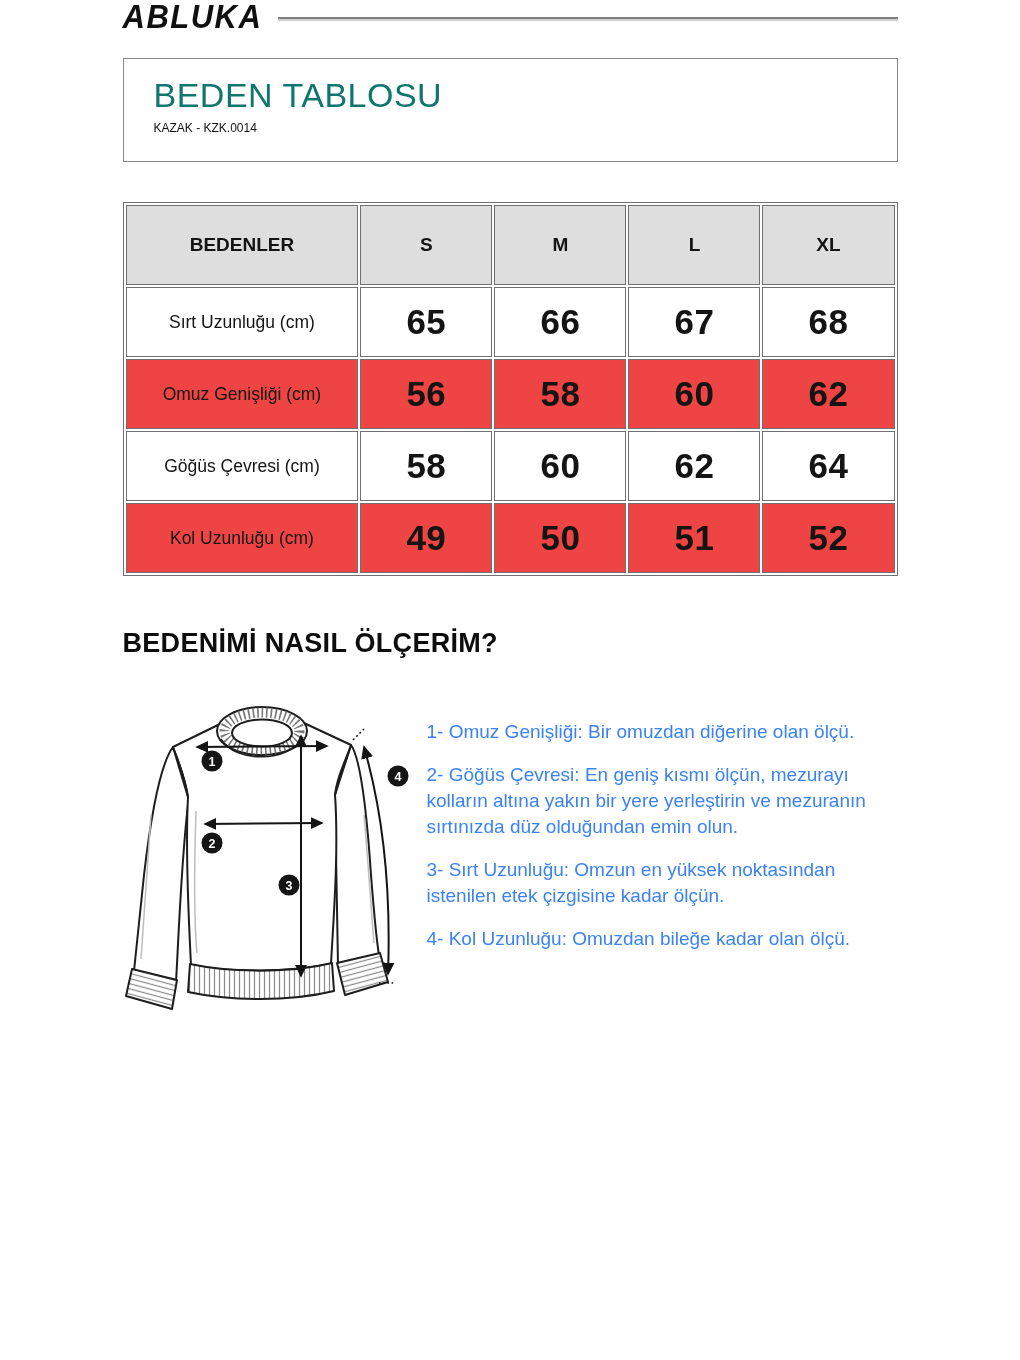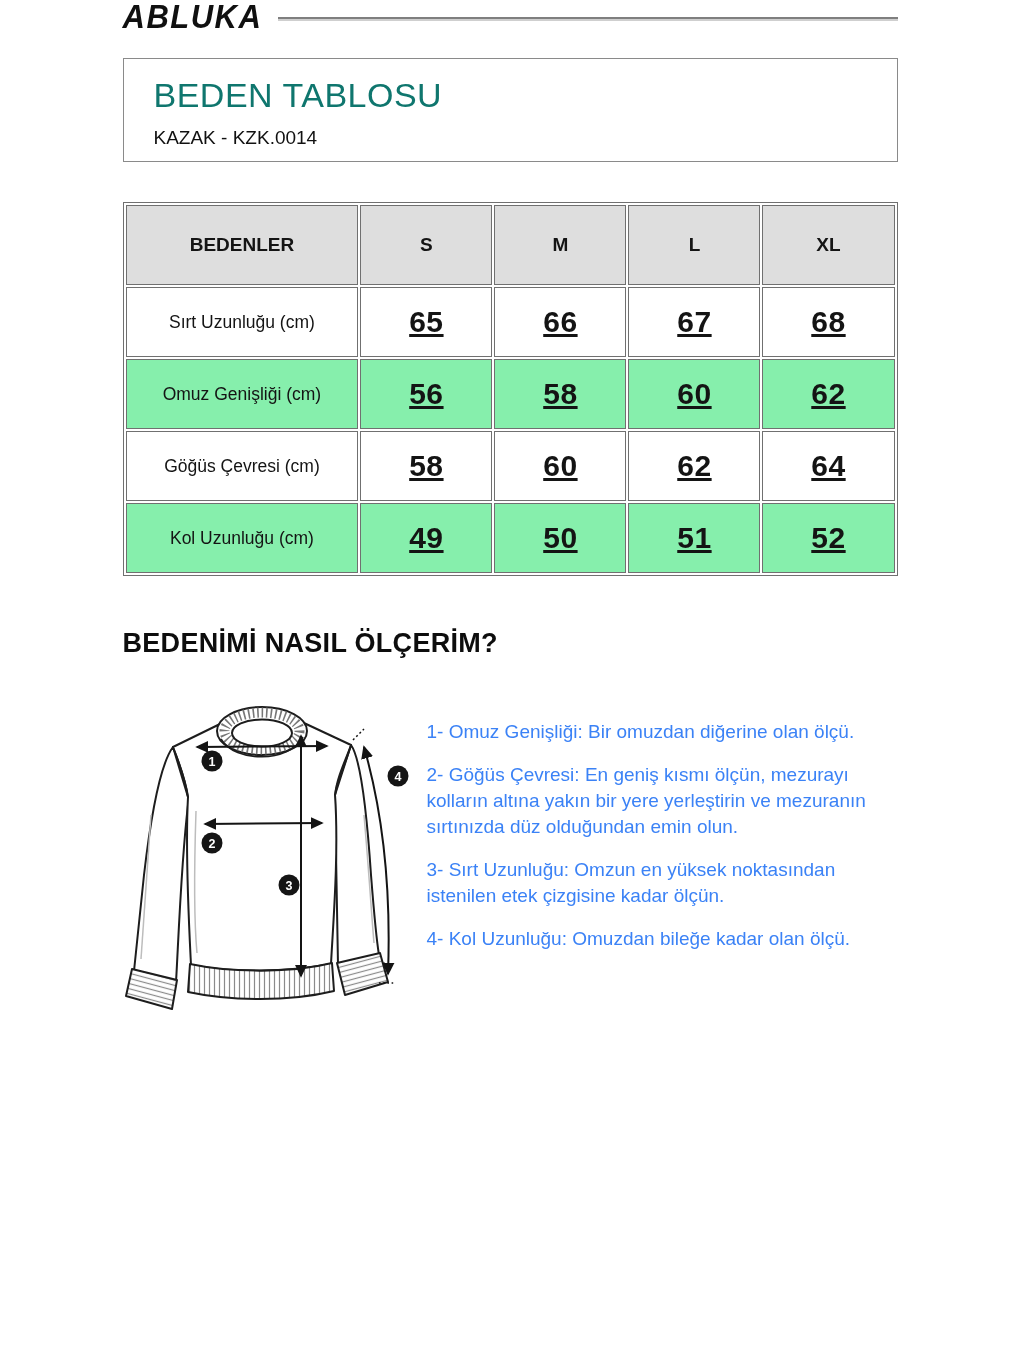--- a/index.html
+++ b/index.html
@@ -25,36 +25,36 @@
   }
 
   
   .title-box {
     margin-top: 22px; border: 1px solid #8a8a8a;
     height: 104px; padding: 17px 30px 0 30px;
   }
   .title-box h1 {
     font-size: 34px; font-weight: 400; letter-spacing: 0.5px; color: #0f766e;
   }
-  .title-box .subtitle { font-size: 19px; margin-top: 12px; color: #111; }
+  .title-box .subtitle { font-size: 12px; margin-top: 6px; color: #111; }
 
   
   table.size-table {
     margin-top: 40px; width: 775px;
     border-collapse: separate; border-spacing: 2px;
     border: 1px solid #707070;
   }
   table.size-table th, table.size-table td {
     border: 1px solid #707070; text-align: center; vertical-align: middle;
   }
   table.size-table th { height: 80px; font-size: 19px; font-weight: 700; background: #dedede; }
   table.size-table td { height: 70px; background: #ffffff; }
-  table.size-table tr.alt td { background: #86efac; }
+  table.size-table tr.alt td { background: #ef4444; }
   td.row-label { font-size: 17.5px; font-weight: 400; }
-  td.size-value { font-size: 30px; font-weight: 600; letter-spacing: 0.5px; text-decoration: underline; }
+  td.size-value { font-size: 35px; font-weight: 600; letter-spacing: 0.5px; }
   col.c-label { width: 30.6%; }
   col.c-size { width: 17.35%; }
 
   
   h2.howto-heading {
     margin-top: 52px; font-size: 27px; font-weight: 700;
     letter-spacing: 0.3px; color: #0d0d0d;
   }
   .howto-row { display: flex; margin-top: 34px; }
   .diagram { width: 310px; flex: 0 0 310px; margin-left: -6px; }

